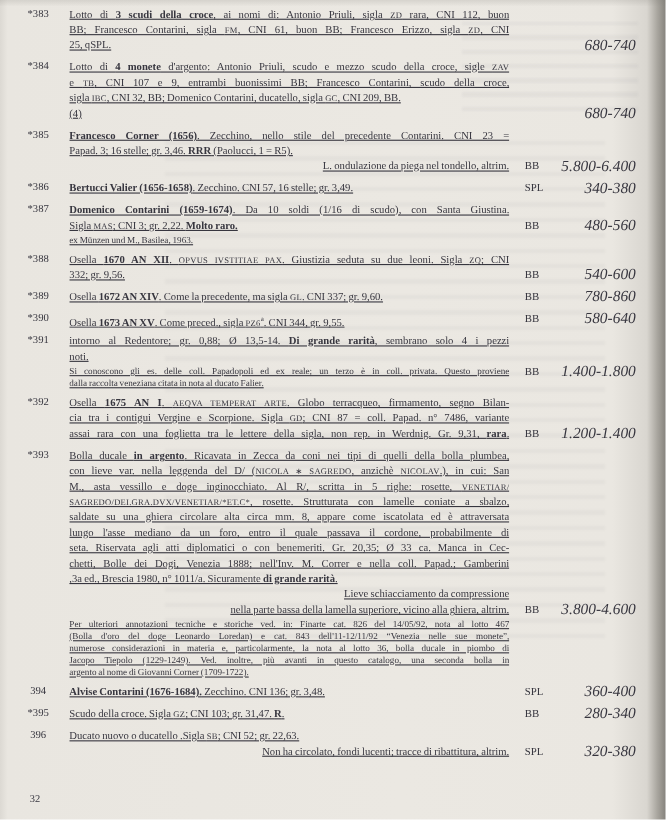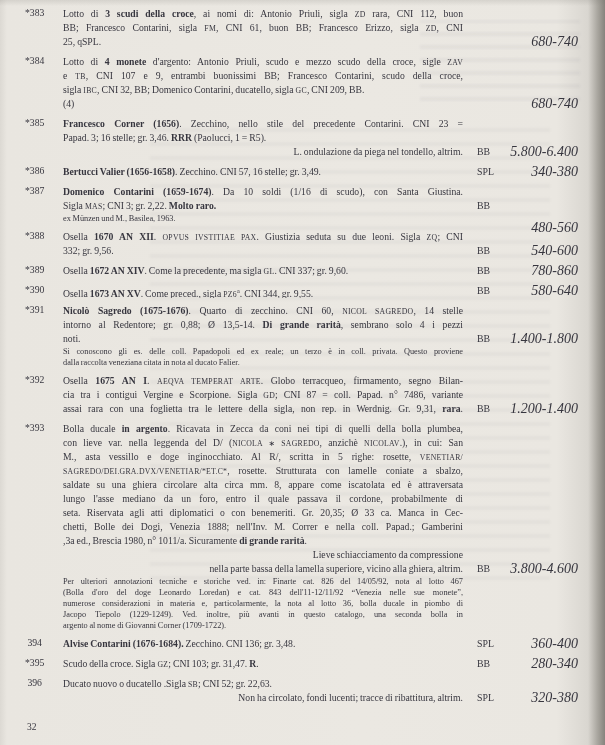--- a/index.html
+++ b/index.html
@@ -2,21 +2,21 @@
 <html><head>
 <meta charset="utf-8">
 <style>
   html, body { margin:0; padding:0; }
   body {
     width:605px; height:745px; position:relative; overflow:hidden;
     font-family:"Liberation Serif", serif;
     color:#37363f;
     background:linear-gradient(90deg,#dcd9d3 0px,#e9e6e0 7px,#ebe8e2 60%,#eae7e1 92%,#d9d6d0 97.2%,#a8a59e 98.8%,#86837d 100%);
   }
-  .sheet { position:absolute; inset:0; padding:7px 0 0 25px; }
+  .sheet { position:absolute; inset:0; padding:7px 0 0 25px;text-decoration:underline; }
   .sheet::before{ 
     content:''; position:absolute; left:0; top:0; width:100%; height:6px;
     background:linear-gradient(180deg, rgba(120,118,112,.18), transparent); pointer-events:none;
   }
   .bleed { 
     position:absolute; left:150px; top:120px; width:400px; height:470px; pointer-events:none;
     background:repeating-linear-gradient(0deg, transparent 0 10px, rgba(112,112,128,.05) 10px 14px);
     filter:blur(1.2px);
   }
   .bleed2 {
@@ -97,21 +97,21 @@
         <div class="num">*387</div>
         <div class="body">
           <div class="line aj"><span class="b ">Domenico Contarini (1659-1674)</span><span>. Da 10 soldi (1/16 di scudo), con Santa Giustina.</span></div>
           <div class="line sp">
             <span class="lp"><span>Sigla </span><span class="sc ">MAS</span><span>; CNI 3; gr. 2,22. </span><span class="b ">Molto raro.</span></span>
             <span class="rp"><span>Buon</span></span>
           </div>
           <div class="line sm al"><span>ex Münzen und M., Basilea, 1963.</span></div>
         </div>
         <div class="grade" style="top: 14px;">BB</div>
-        <div class="price" style="top: 14px; margin-top: 22px;">480-560</div>
+        <div class="price" style="top: 14px;">480-560</div>
       </div>
       <div class="entry">
         <div class="num">*388</div>
         <div class="body">
           <div class="line aj"><span>Osella </span><span class="b ">1670 AN XII</span><span>. </span><span class="sc ">OPVUS IVSTITIAE PAX</span><span>. Giustizia seduta su due leoni. Sigla </span><span class="sc ">ZQ</span><span>; CNI</span></div>
           <div class="line sp">
             <span class="lp"><span>332; gr. 9,56.</span></span>
             <span class="rp"><span>L. porosità nel metallo,</span></span>
           </div>
         </div>
@@ -133,21 +133,20 @@
         <div class="num">*390</div>
         <div class="body">
           <div class="line al"><span>Osella </span><span class="b ">1673 AN XV</span><span>. Come preced., sigla </span><span class="sc ">PZ6</span><span class="sup ">a</span><span>. CNI 344, gr. 9,55.</span></div>
         </div>
         <div class="grade" style="top: 0px;">BB</div>
         <div class="price" style="top: 0px;">580-640</div>
       </div>
       <div class="entry">
         <div class="num">*391</div>
         <div class="body">
-          <div class="line aj"><span class="b ">Nicolò Sagredo (1675-1676)</span><span>. Quarto di zecchino. CNI 60, </span><span class="sc ">NICOL SAGREDO</span><span>, 14 stelle</span></div>
           <div class="line aj"><span>intorno al Redentore; gr. 0,88; Ø 13,5-14. </span><span class="b ">Di grande rarità</span><span>, sembrano solo 4 i pezzi</span></div>
           <div class="line sp">
             <span class="lp"><span>noti.</span></span>
             <span class="rp"><span>Mod. graffiti al D/; accenno di defoliazione al R/,</span></span>
           </div>
           <div class="line sm aj"><span>Si conoscono gli es. delle coll. Papadopoli ed ex reale; un terzo è in coll. privata. Questo proviene</span></div>
           <div class="line sm al"><span>dalla raccolta veneziana citata in nota al ducato Falier.</span></div>
         </div>
         <div class="grade" style="top: 28px;">BB</div>
         <div class="price" style="top: 28px;">1.400-1.800</div>

